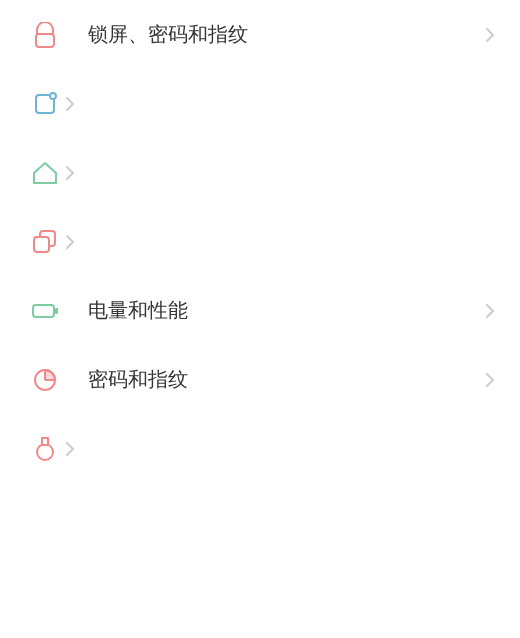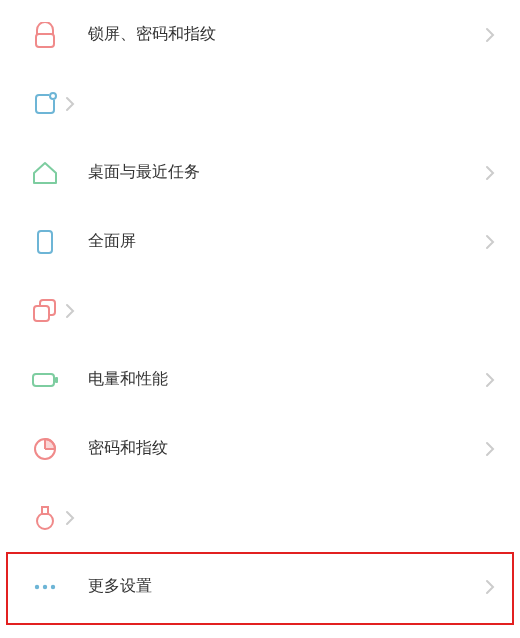--- a/index.html
+++ b/index.html
@@ -29,21 +29,21 @@
       width: 30px;
       height: 30px;
       display: flex;
       align-items: center;
       justify-content: center;
       flex-shrink: 0;
     }
     .item-label {
       flex: 1;
       margin-left: 28px;
-      font-size: 16px;
+      font-size: 20px;
       color: #333333;
       font-weight: 400;
     }
     .chevron-wrapper {
       width: 20px;
       display: flex;
       align-items: center;
       justify-content: center;
     }
     .highlight-box {
@@ -93,41 +93,27 @@
         </svg>
     </span>
   </div>
 
   <div class="settings-item">
     <span class="icon-wrapper">
       <svg width="26" height="24" viewBox="0 0 26 24">
         <path d="M2 12 L13 2 L24 12 L24 22 L2 22 Z" stroke="#7dcda0" stroke-width="2" fill="none" stroke-linejoin="round"></path>
       </svg>
     </span>
-    <span class="item-label">桌面与最近任务</span>
     <span class="chevron-wrapper">
       <svg width="10" height="16" viewBox="0 0 10 16">
           <path d="M2 2 L8 8 L2 14" stroke="#cccccc" stroke-width="2" fill="none" stroke-linecap="round"></path>
         </svg>
     </span>
   </div>
 
-  <div class="settings-item">
-    <span class="icon-wrapper">
-      <svg width="18" height="26" viewBox="0 0 18 26">
-        <rect x="2" y="2" width="14" height="22" rx="3" stroke="#6db5d6" stroke-width="2" fill="none"></rect>
-      </svg>
-    </span>
-    <span class="item-label">全面屏</span>
-    <span class="chevron-wrapper">
-      <svg width="10" height="16" viewBox="0 0 10 16">
-          <path d="M2 2 L8 8 L2 14" stroke="#cccccc" stroke-width="2" fill="none" stroke-linecap="round"></path>
-        </svg>
-    </span>
-  </div>
 
   <div class="settings-item">
     <span class="icon-wrapper">
       <svg width="26" height="26" viewBox="0 0 26 26">
         <rect x="8" y="2" width="15" height="15" rx="3" stroke="#f08a8a" stroke-width="2" fill="none"></rect>
         <rect x="2" y="8" width="15" height="15" rx="3" stroke="#f08a8a" stroke-width="2" fill="#ffffff"></rect>
       </svg>
     </span>
     <span class="chevron-wrapper">
       <svg width="10" height="16" viewBox="0 0 10 16">
@@ -176,30 +162,14 @@
         <rect x="8" y="2" width="6" height="7" stroke="#f08a8a" stroke-width="2" fill="#ffffff"></rect>
       </svg>
     </span>
     <span class="chevron-wrapper">
       <svg width="10" height="16" viewBox="0 0 10 16">
           <path d="M2 2 L8 8 L2 14" stroke="#cccccc" stroke-width="2" fill="none" stroke-linecap="round"></path>
         </svg>
     </span>
   </div>
 
-  <div class="settings-item highlighted">
-    <span class="icon-wrapper">
-      <svg width="24" height="8" viewBox="0 0 24 8">
-        <circle cx="4" cy="4" r="2.2" fill="#6db5d6"></circle>
-        <circle cx="12" cy="4" r="2.2" fill="#6db5d6"></circle>
-        <circle cx="20" cy="4" r="2.2" fill="#6db5d6"></circle>
-      </svg>
-    </span>
-    <span class="item-label">更多设置</span>
-    <span class="chevron-wrapper">
-      <svg width="10" height="16" viewBox="0 0 10 16">
-          <path d="M2 2 L8 8 L2 14" stroke="#cccccc" stroke-width="2" fill="none" stroke-linecap="round"></path>
-        </svg>
-    </span>
-    <div class="highlight-box"></div>
-  </div>
 
 </div>
 
 </body></html>

